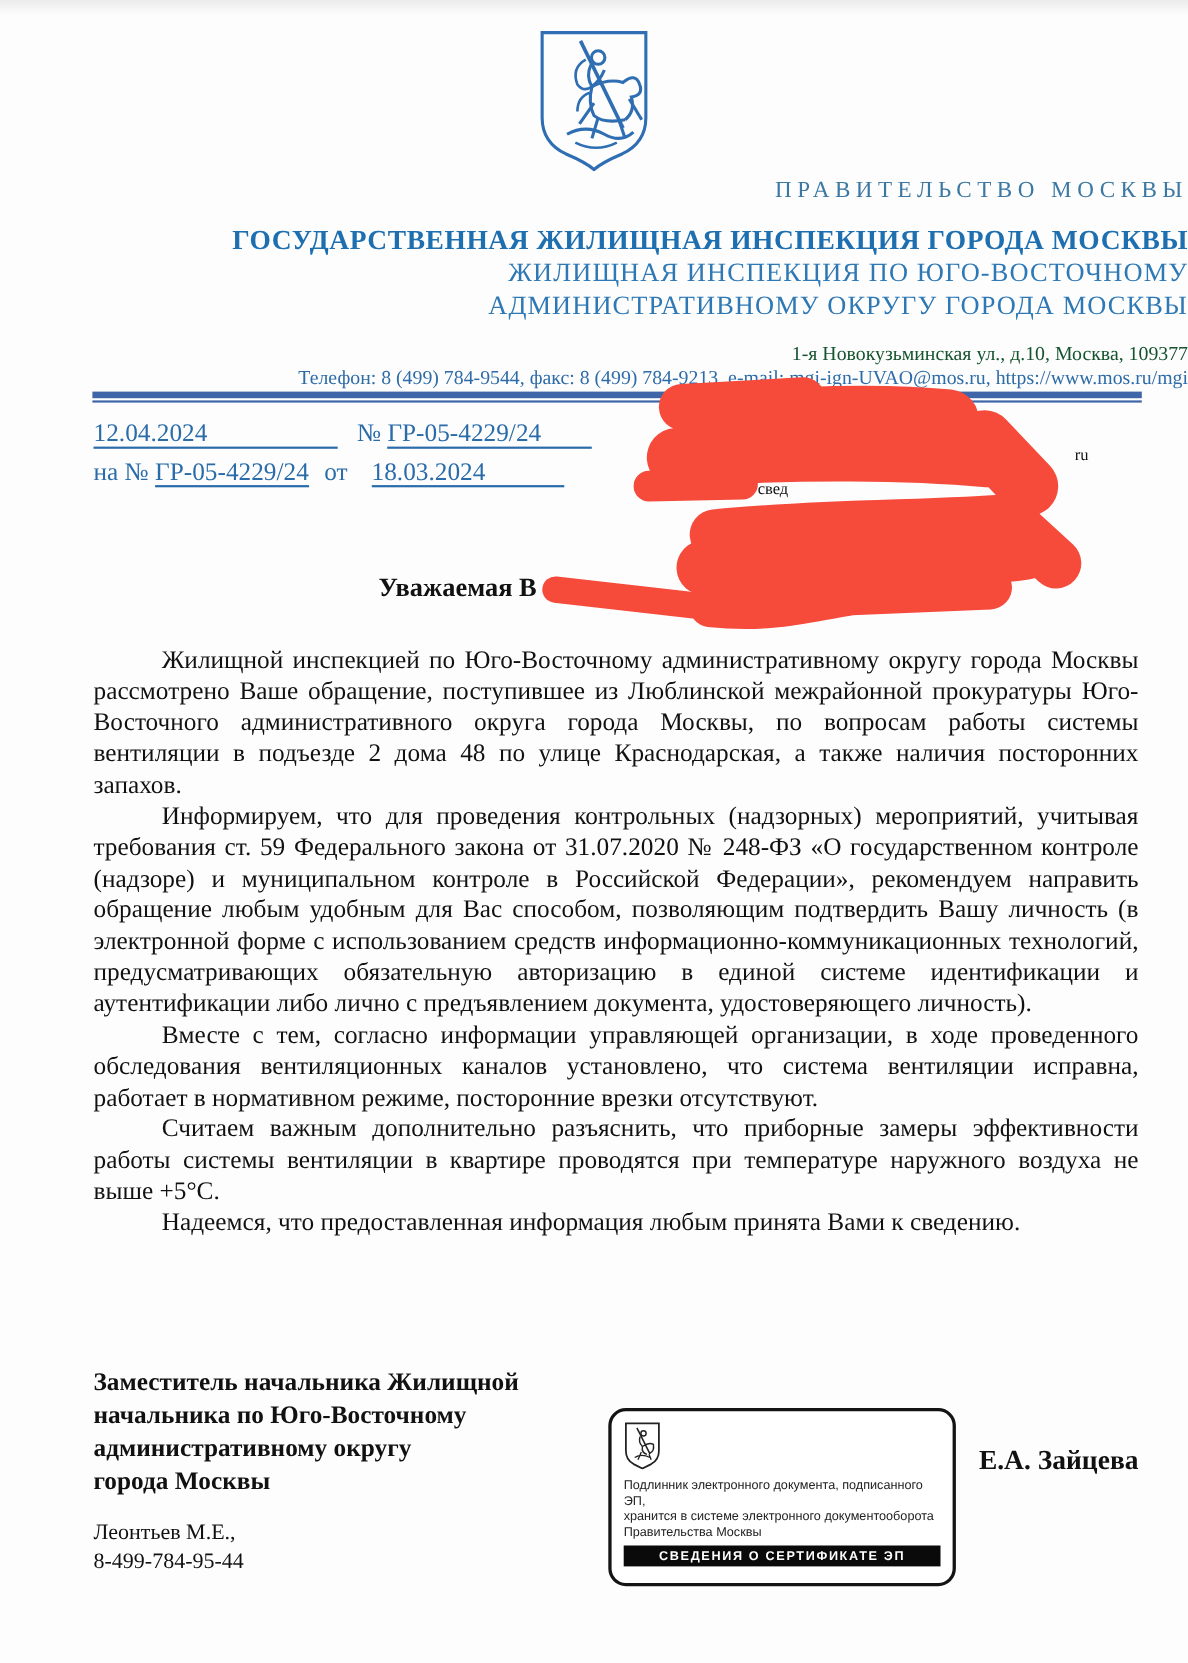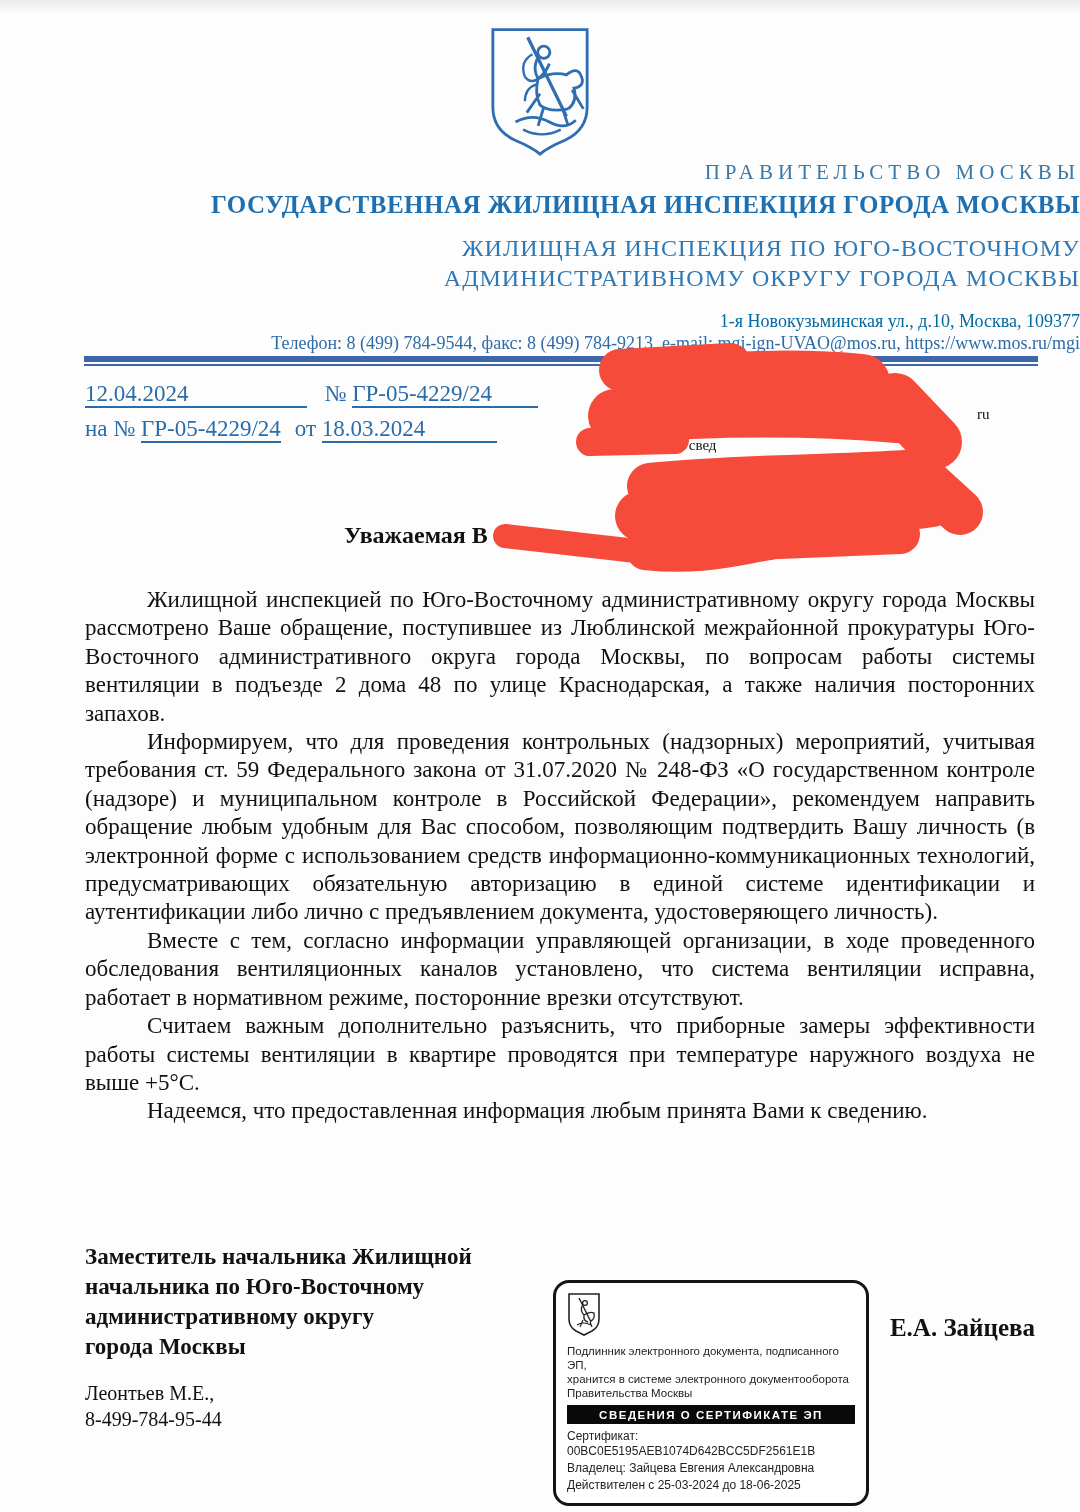--- a/index.html
+++ b/index.html
@@ -6,33 +6,33 @@
   .page{
     position:relative;width:1080px;height:1512px;margin:0 auto;
     background:#fdfdfd;overflow:hidden;
     font-family:"Liberation Serif", serif;color:#111;
   }
   .page::before{content:"";position:absolute;top:0;left:0;right:0;height:14px;
     background:linear-gradient(180deg,rgba(0,0,0,.07),rgba(0,0,0,0));pointer-events:none;}
   .center{left:0;width:100%;text-align:right;position:absolute;}
   .emblem{position:absolute;top:24px;left:50%;transform:translateX(-50%);width:114px;height:132px;}
   .gov-line{top:160px;font-size:21px;letter-spacing:5px;color:#3b78a3;}
-  .org-title{top:191px;font-size:25px;font-weight:bold;letter-spacing:.5px;color:#1e6fb0;}
+  .org-title{top:205px;font-size:25px;font-weight:bold;letter-spacing:.5px;color:#1e6fb0;}
   .dept-line1{top:235px;font-size:24px;letter-spacing:1px;color:#2e79b5;}
   .dept-line2{top:265px;font-size:24px;letter-spacing:1px;color:#2e79b5;}
-  .addr-line{top:311px;font-size:18px;color:#0369a1;}
+  .addr-line{top:311px;font-size:18px;color:#14532d;}
   .contact-line{top:333px;font-size:18px;color:#2d6ca8;}
   .rule{position:absolute;top:356px;left:84px;right:42px;height:10px;}
   .rule .thick{height:6px;background:#3f66a8;}
   .rule .thin{height:2px;background:#3f66a8;margin-top:2px;}
   .ref-block{position:absolute;top:376px;left:85px;font-size:23px;color:#2a6ca9;line-height:35px;white-space:nowrap;}
   .u{border-bottom:2px solid #2a6ca9;padding-bottom:0;}
   .pad120{padding-right:118px;margin-top:19px;}
   .pad40{padding-right:46px;}
-  .pad70{padding-right:72px;}
+  .pad70{padding-right:72px;margin-left:16px;}
   .sp18{display:inline-block;width:18px;}
   .sp14{display:inline-block;width:14px;}
   .recipient-frag{position:absolute;font-weight:normal;font-size:15px;color:#111;z-index:1;}
   .frag-ru{left:977px;top:406px;}
   .frag-dlya{left:658px;top:437px;}
   .scribble{position:absolute;left:470px;top:330px;width:570px;height:270px;z-index:3;}
   .salutation{position:absolute;left:344px;top:522px;font-size:24px;font-weight:bold;z-index:1;}
   .body-text{position:absolute;top:586px;left:85px;right:45px;font-size:23px;line-height:28.4px;text-align:justify;}
   .body-text p{margin:0;text-indent:62px;}
   .sig-area{position:absolute;top:1242px;left:85px;right:45px;height:230px;}
@@ -145,23 +145,18 @@
             <path d="M16 28 L13 35 M23 30 L25 35 M10 33 Q16 29 24 33" stroke-width="1.2"></path>
           </svg>
         </div>
         <div>
           <div>Подлинник электронного документа, подписанного ЭП,</div>
           <div>хранится в системе электронного документооборота</div>
           <div>Правительства Москвы</div>
         </div>
       </div>
       <div class="stamp-bar">СВЕДЕНИЯ О СЕРТИФИКАТЕ ЭП</div>
-      <div class="stamp-lines">
-        <div>Сертификат: 00BC0E5195AEB1074D642BCC5DF2561E1B</div>
-        <div>Владелец: Зайцева Евгения Александровна</div>
-        <div>Действителен с 25-03-2024 до 18-06-2025</div>
-      </div>
     </div>
 
     <div class="signer-name">Е.А. Зайцева</div>
   </div>
 
 </div>
 
 </body></html>

